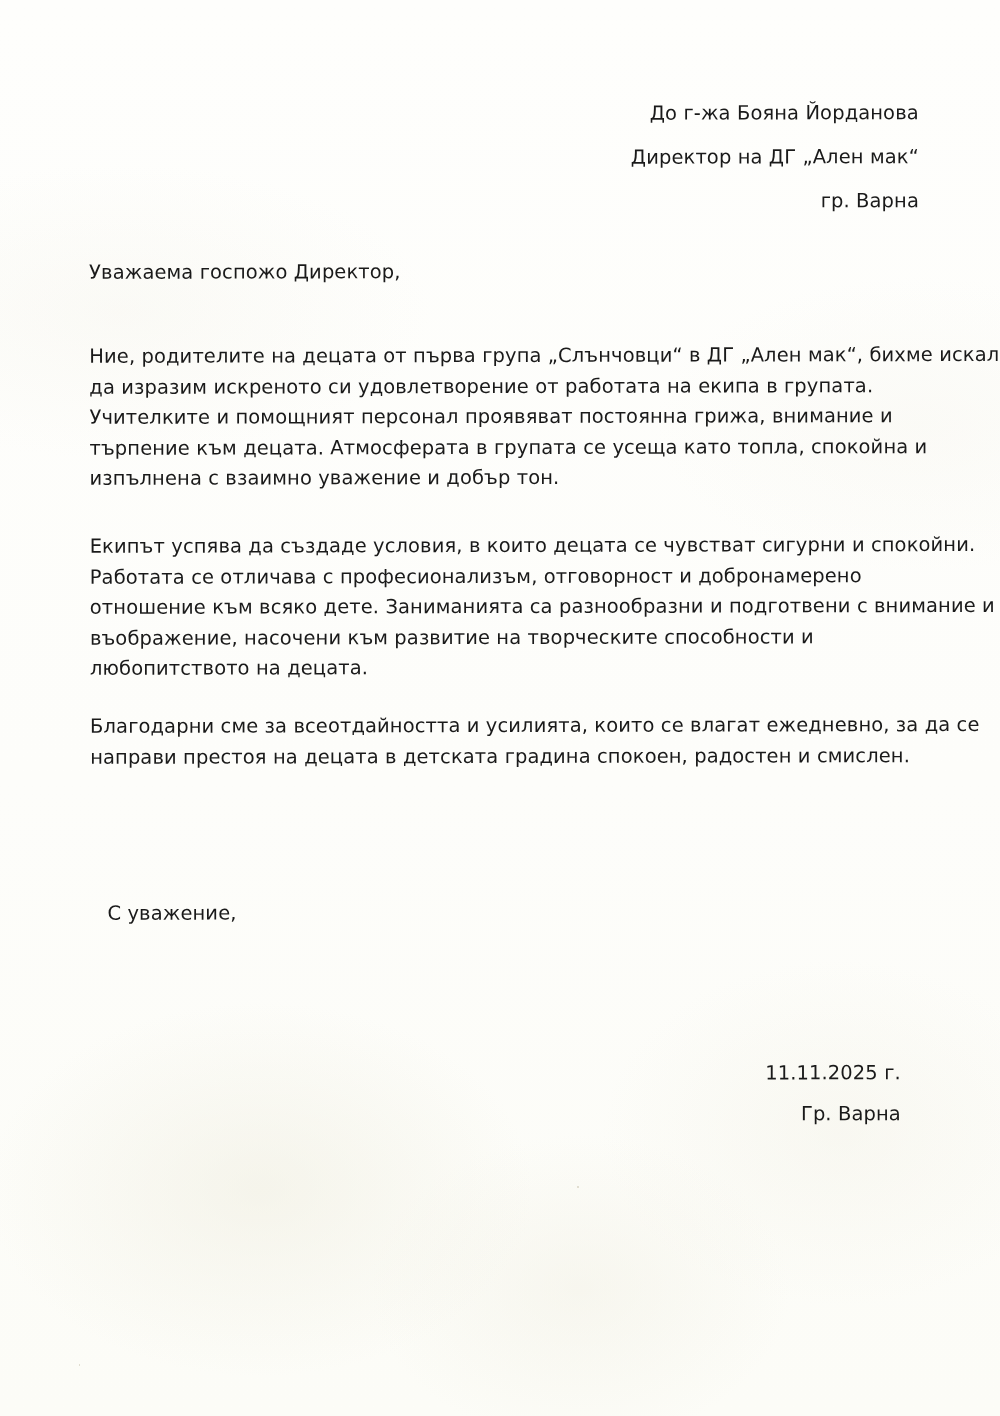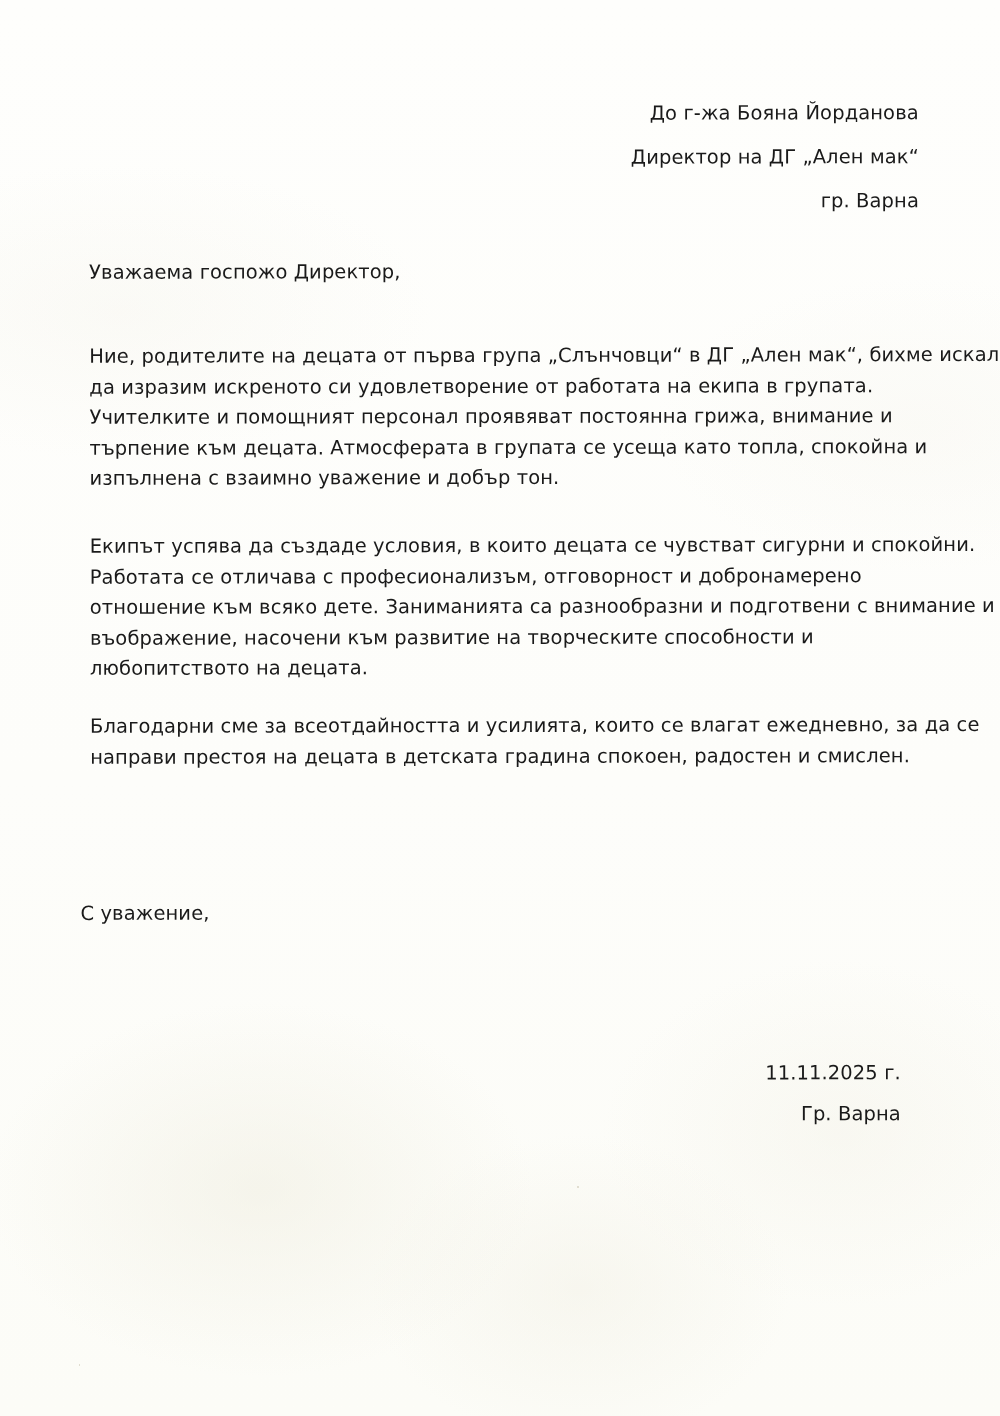--- a/index.html
+++ b/index.html
@@ -87,21 +87,21 @@
   #paragraph-1 { left: 90px; top: 341px; }
   #paragraph-2 { left: 90px; top: 531px; }
   #paragraph-3 { left: 90px; top: 711px; }
 
   .para .line {
     line-height: 30.5px;
   }
 
   
   #closing-block {
-    left: 80px;
+    left: 107px;
     top: 893px;
   }
   #closing-block .line {
     line-height: 39px;
   }
   #closing-block .signer {
     padding-left: 10px;
   }
 
   

